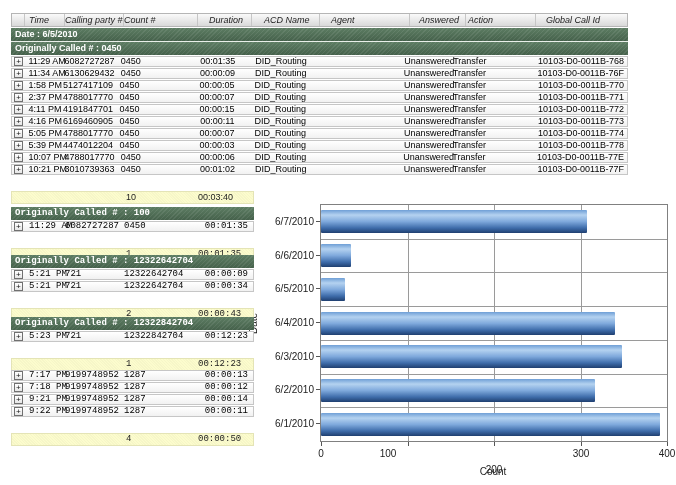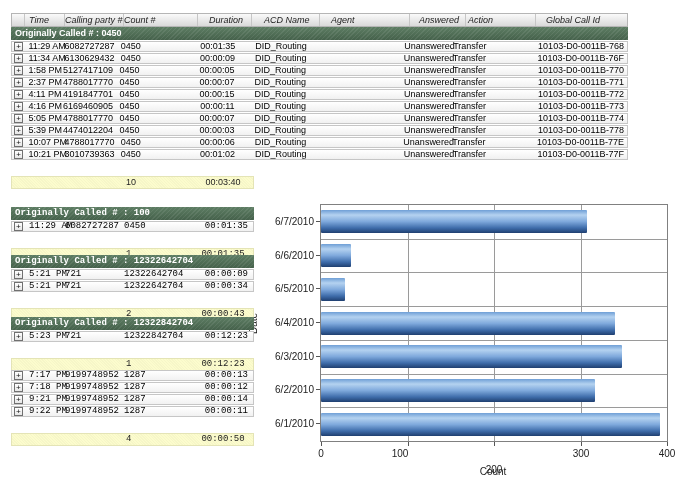--- a/index.html
+++ b/index.html
@@ -59,21 +59,21 @@
   .c-gid{flex:1;text-align:right;padding-right:3px;margin-left:20px;}
 
   
   .sum{display:flex;width:243px;height:13px;margin-top:16px;border:1px solid #e4e4b6;
     background:
       repeating-linear-gradient(45deg, rgba(0,0,0,.025) 0 1px, rgba(0,0,0,0) 1px 2px),
       #fcfccd;
     align-items:center;line-height:11px;color:#222;}
   .s-spacer{width:112px;}
   .s-count{width:74px;padding-left:2px;}
-  .s-dur{flex:1;text-align:center;padding-right:5px;}
+  .s-dur{flex:1;text-align:left;padding-right:5px;}
 
   
   #chart{position:absolute;left:0;top:0;width:676px;height:485px;}
   #plot{position:absolute;left:320px;top:204px;width:348px;height:238px;
     border:1px solid #808080;background:#fff;}
   .vgrid{position:absolute;top:0;bottom:0;width:1px;background:#9a9a9a;}
   .hgrid{position:absolute;left:0;right:0;height:1px;background:#9a9a9a;}
   .bar{position:absolute;left:0;height:23px;border-radius:1px;
     background:linear-gradient(180deg,#6f9fd6 0%,#b4d2f0 22%,#7fa9dc 50%,#3f6dab 78%,#1f3f70 100%);}
   .ylab{position:absolute;width:60px;text-align:right;font-size:10px;color:#222;white-space:nowrap;}
@@ -91,20 +91,21 @@
     <span class="hdr-cell h-time">Time</span>
     <span class="hdr-cell h-calling">Calling party #</span>
     <span class="hdr-cell h-called">Count #</span>
     <span class="hdr-cell h-dur">Duration</span>
     <span class="hdr-cell h-acd">ACD Name</span>
     <span class="hdr-cell h-agent">Agent</span>
     <span class="hdr-cell h-answered">Answered</span>
     <span class="hdr-cell h-action">Action</span>
     <span class="hdr-cell h-gid">Global Call Id</span>
   </div>
+  <div class="band date-band">Date : 6/5/2010</div>
   <div class="band">Originally Called # : 0450</div>
   <div class="rows" id="g0-rows">
       <div class="row">
         <span class="c-exp">
           <span class="expbtn">+</span>
         </span>
         <span class="c-time">11:29 AM</span>
         <span class="c-calling">6082727287</span>
         <span class="c-called">0450</span>
         <span class="c-dur">00:01:35</span>
@@ -263,21 +264,21 @@
       <div class="bar" style="top: 39px; width: 30px;"></div>
       <div class="bar" style="top: 73px; width: 24px;"></div>
       <div class="bar" style="top: 107px; width: 294px;"></div>
       <div class="bar" style="top: 140px; width: 301px;"></div>
       <div class="bar" style="top: 174px; width: 274px;"></div>
       <div class="bar" style="top: 208px; width: 339px;"></div>
     </div>
 <div class="xtick" style="left: 321px; top: 442px;"></div>
     <div class="xlab" style="left: 301px; top: 448px;">0</div>
     <div class="xtick" style="left: 408px; top: 442px;"></div>
-    <div class="xlab" style="left: 380px; top: 448px;">100</div>
+    <div class="xlab" style="left: 368px; top: 448px;">100</div>
     <div class="xtick" style="left: 494px; top: 442px;"></div>
     <div class="xlab" style="left: 474px; top: 448px; margin-top: 16px;">200</div>
     <div class="xtick" style="left: 581px; top: 442px;"></div>
     <div class="xlab" style="left: 561px; top: 448px;">300</div>
     <div class="xtick" style="left: 667px; top: 442px;"></div>
     <div class="xlab" style="left: 647px; top: 448px;">400</div>
     <div class="ylab" style="left: 254px; top: 216px;">6/7/2010</div>
     <div class="ytick" style="left: 316px; top: 221px;"></div>
     <div class="ylab" style="left: 254px; top: 250px;">6/6/2010</div>
     <div class="ytick" style="left: 316px; top: 255px;"></div>

